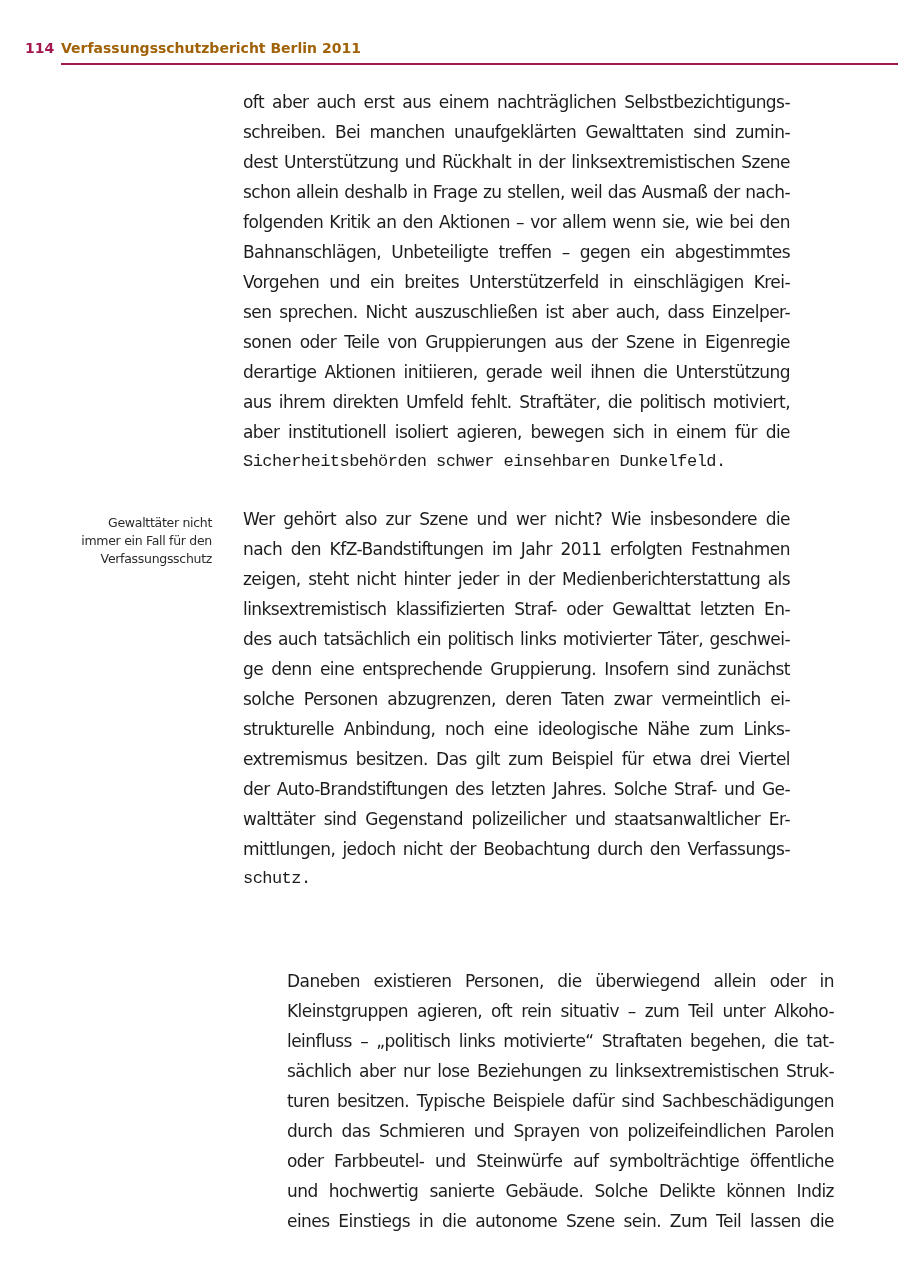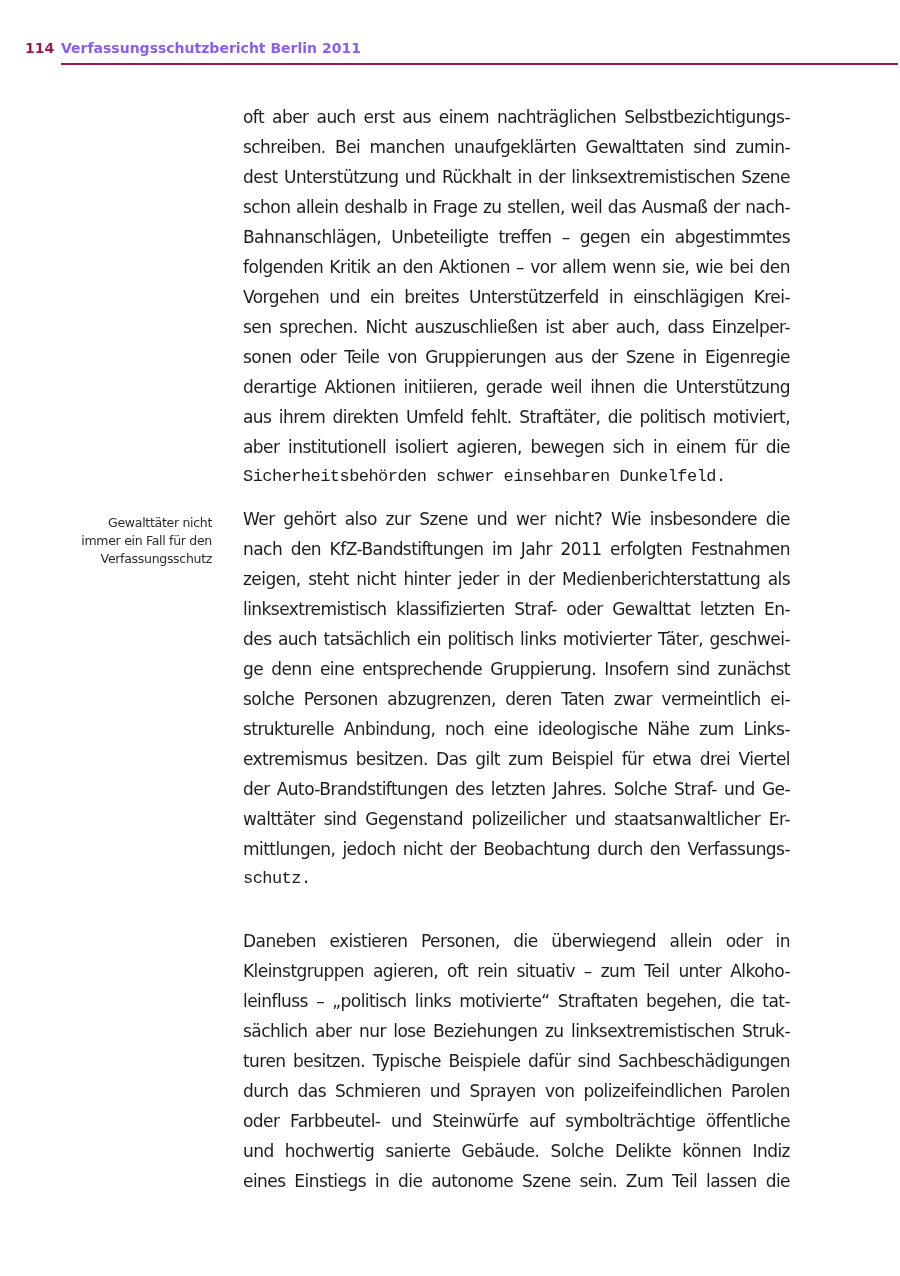--- a/index.html
+++ b/index.html
@@ -32,21 +32,21 @@
       color: #a3174e;
       letter-spacing: 0px;
     }
     .running-title {
       position: absolute;
       left: 61px;
       top: 2px;
       font-family: "DejaVu Sans", sans-serif;
       font-weight: bold;
       font-size: 14px;
-      color: #8b5cf6;
+      color: #a16207;
       letter-spacing: 0px;
     }
     .header-rule {
       position: absolute;
       left: 61px;
       top: 25px;
       width: 837px;
       height: 2px;
       background: #a3174e;
     }
@@ -105,27 +105,27 @@
 </div>
 
 <div class="margin-note">
   <span class="mline">Gewalttäter nicht</span>
   <span class="mline">immer ein Fall für den</span>
   <span class="mline">Verfassungsschutz</span>
 </div>
 
 <div class="body-column">
 
-  <div class="para" style="top:102px;">
+  <div class="para" style="top:87px;">
     <span class="line">oft aber auch erst aus einem nachträglichen Selbstbezichtigungs-</span>
     <span class="line">schreiben. Bei manchen unaufgeklärten Gewalttaten sind zumin-</span>
     <span class="line">dest Unterstützung und Rückhalt in der linksextremistischen Szene</span>
     <span class="line">schon allein deshalb in Frage zu stellen, weil das Ausmaß der nach-</span>
+    <span class="line">folgenden Kritik an den Aktionen – vor allem wenn sie, wie bei den</span>
     <span class="line">Bahnanschlägen, Unbeteiligte treffen – gegen ein abgestimmtes</span>
-    <span class="line">folgenden Kritik an den Aktionen – vor allem wenn sie, wie bei den</span>
     <span class="line">Vorgehen und ein breites Unterstützerfeld in einschlägigen Krei-</span>
     <span class="line">sen sprechen. Nicht auszuschließen ist aber auch, dass Einzelper-</span>
     <span class="line">sonen oder Teile von Gruppierungen aus der Szene in Eigenregie</span>
     <span class="line">derartige Aktionen initiieren, gerade weil ihnen die Unterstützung</span>
     <span class="line">aus ihrem direkten Umfeld fehlt. Straftäter, die politisch motiviert,</span>
     <span class="line">aber institutionell isoliert agieren, bewegen sich in einem für die</span>
     <span class="line last">Sicherheitsbehörden schwer einsehbaren Dunkelfeld.</span>
   </div>
 
   <div class="para" style="top:492px;margin-top:12px;">
@@ -137,21 +137,21 @@
     <span class="line">ge denn eine entsprechende Gruppierung. Insofern sind zunächst</span>
     <span class="line">solche Personen abzugrenzen, deren Taten zwar vermeintlich ei-</span>
     <span class="line">strukturelle Anbindung, noch eine ideologische Nähe zum Links-</span>
     <span class="line">extremismus besitzen. Das gilt zum Beispiel für etwa drei Viertel</span>
     <span class="line">der Auto-Brandstiftungen des letzten Jahres. Solche Straf- und Ge-</span>
     <span class="line">walttäter sind Gegenstand polizeilicher und staatsanwaltlicher Er-</span>
     <span class="line">mittlungen, jedoch nicht der Beobachtung durch den Verfassungs-</span>
     <span class="line last">schutz.</span>
   </div>
 
-  <div class="para" style="top:926px;">
+  <div class="para" style="top:966px;margin-left:44px;">
     <span class="line">Daneben existieren Personen, die überwiegend allein oder in</span>
     <span class="line">Kleinstgruppen agieren, oft rein situativ – zum Teil unter Alkoho-</span>
     <span class="line">leinfluss – „politisch links motivierte“ Straftaten begehen, die tat-</span>
     <span class="line">sächlich aber nur lose Beziehungen zu linksextremistischen Struk-</span>
     <span class="line">turen besitzen. Typische Beispiele dafür sind Sachbeschädigungen</span>
     <span class="line">durch das Schmieren und Sprayen von polizeifeindlichen Parolen</span>
     <span class="line">oder Farbbeutel- und Steinwürfe auf symbolträchtige öffentliche</span>
     <span class="line">und hochwertig sanierte Gebäude. Solche Delikte können Indiz</span>
     <span class="line">eines Einstiegs in die autonome Szene sein. Zum Teil lassen die</span>
   </div>

